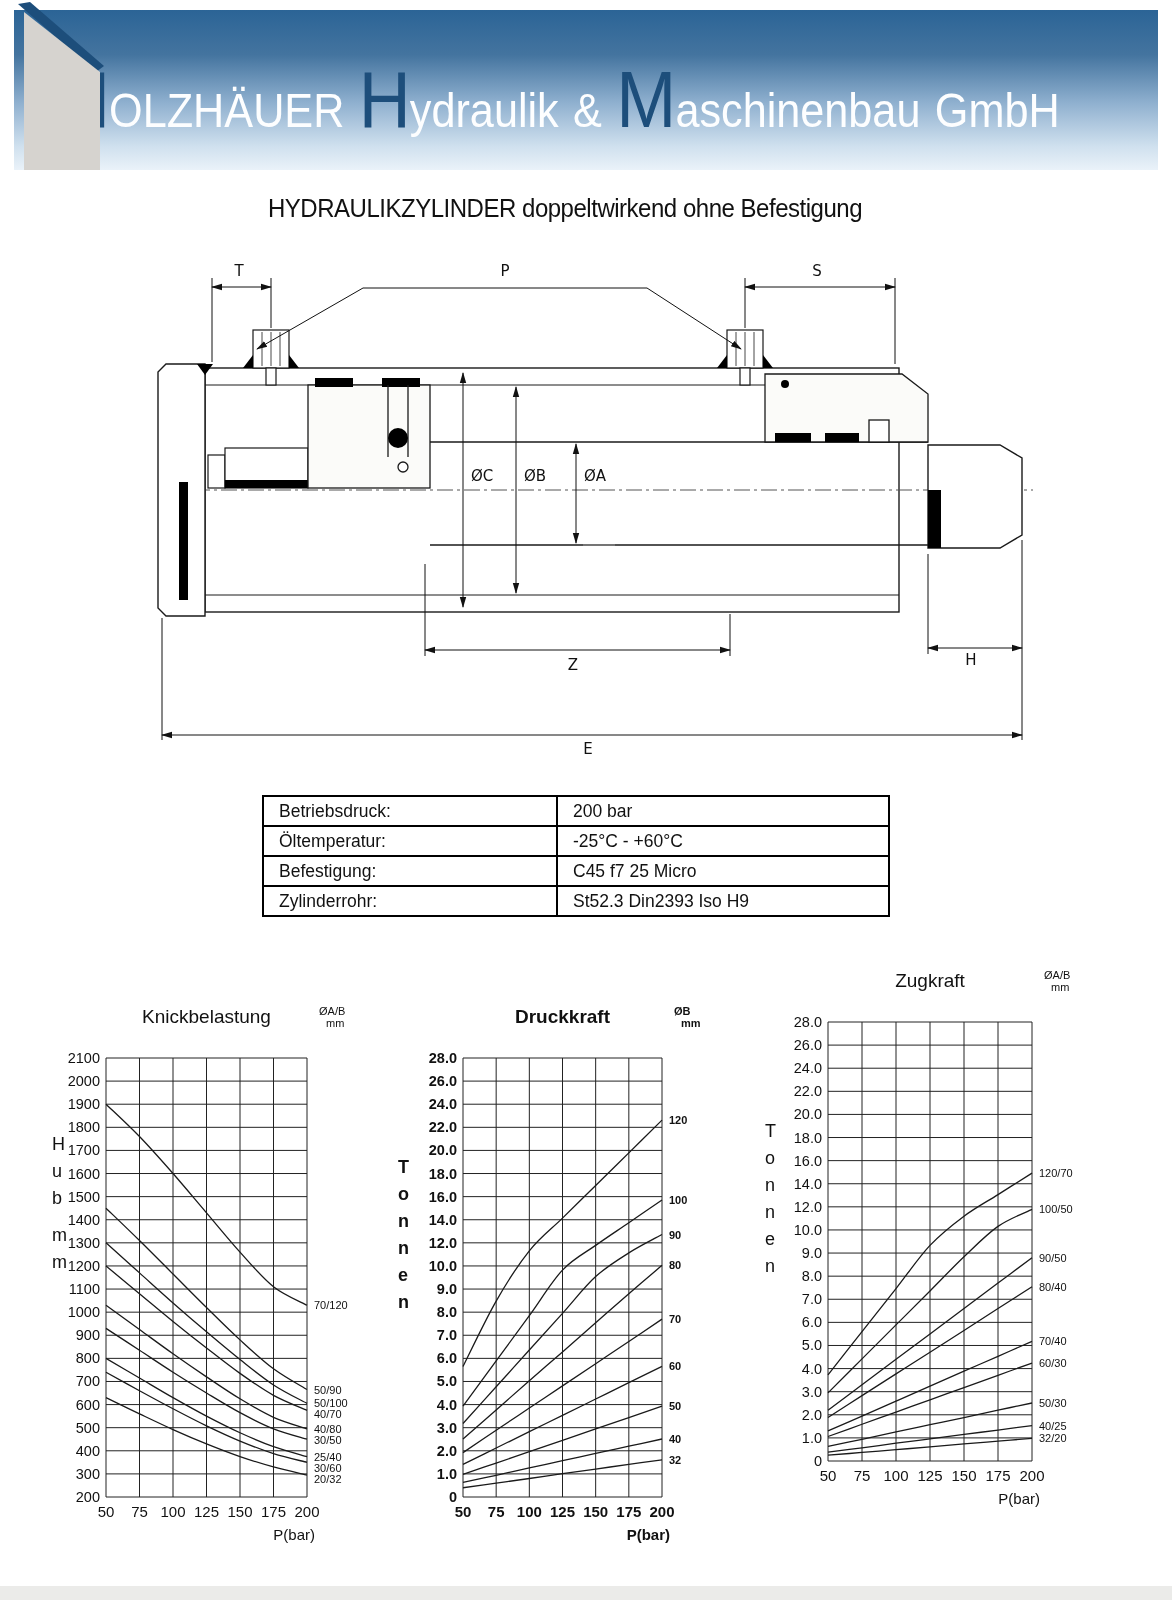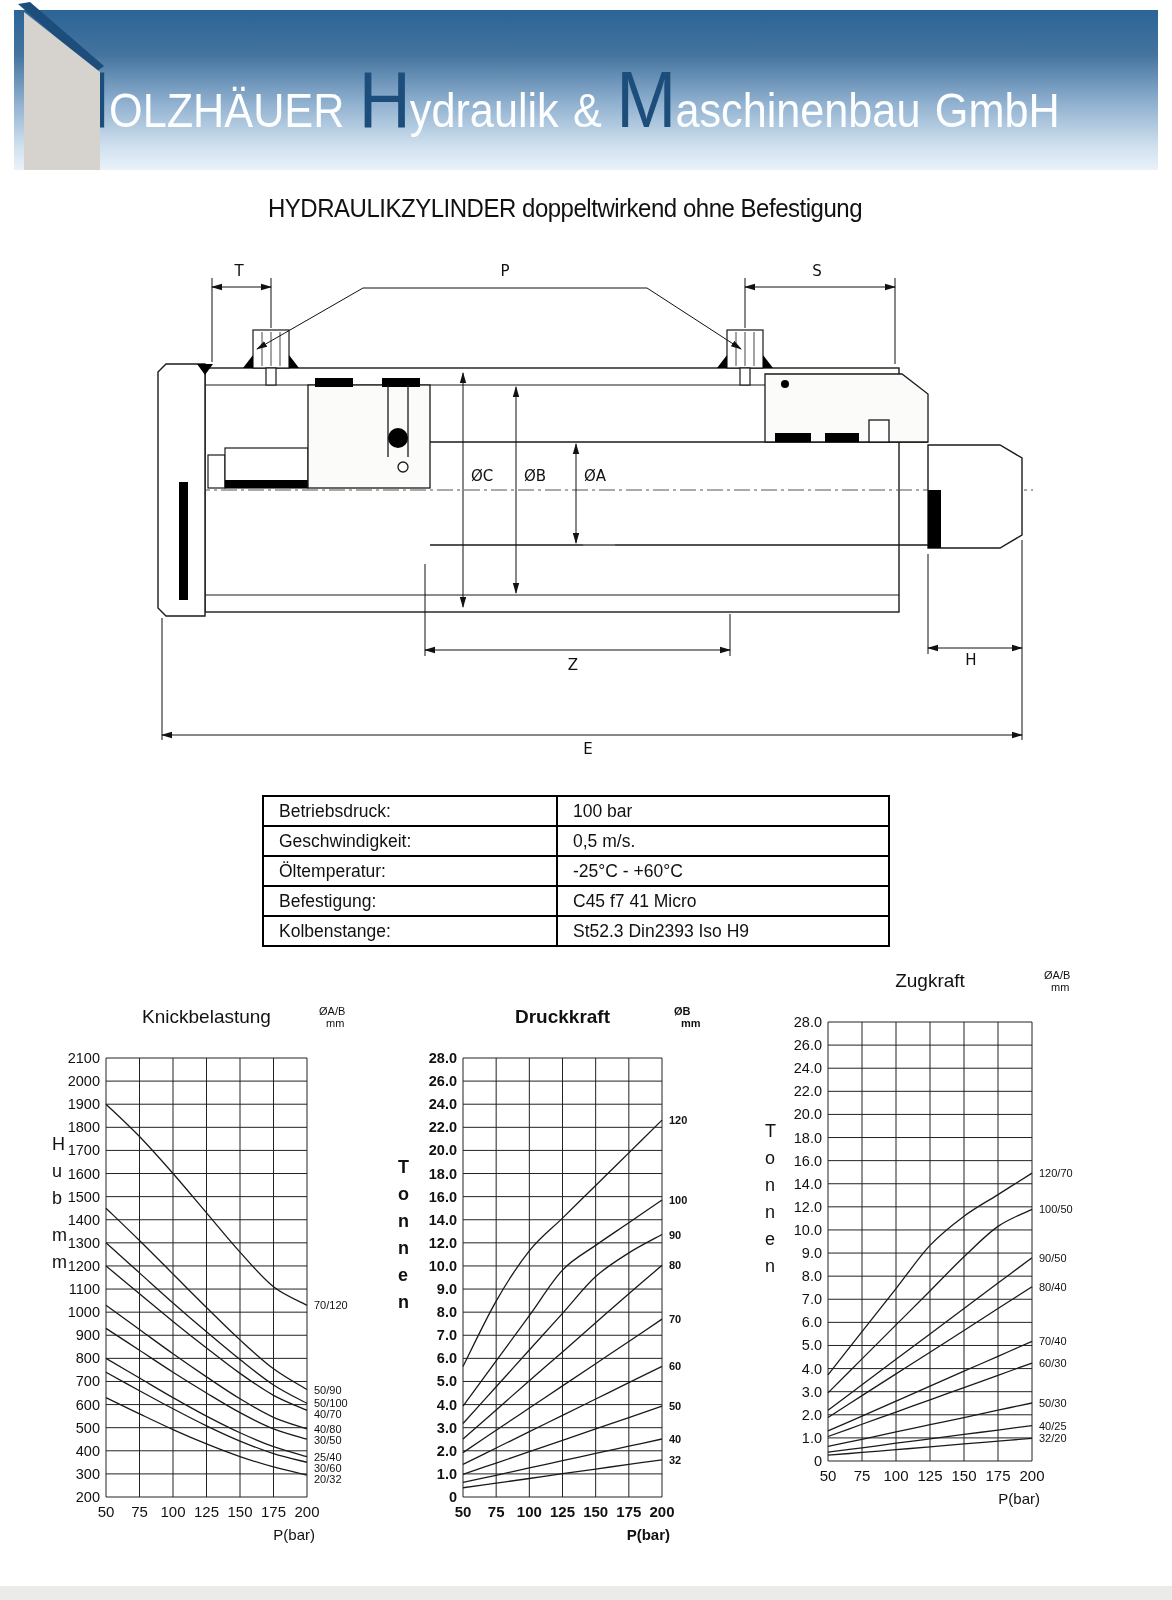--- a/index.html
+++ b/index.html
@@ -161,36 +161,32 @@
     <text x="439" y="229">ØA</text>
     <text x="428" y="418" text-anchor="middle">Z</text>
     <text x="826" y="413" text-anchor="middle">H</text>
     <text x="443" y="502" text-anchor="middle">E</text>
   </svg>
 
   <table class="specs">
     <tbody>
         <tr>
       <td class="k">Betriebsdruck:</td>
-      <td class="v">100 bar</td>
-    </tr>
-    <tr>
-      <td class="k">Geschwindigkeit:</td>
-      <td class="v">0,5 m/s.</td>
+      <td class="v">200 bar</td>
     </tr>
     <tr>
       <td class="k">Öltemperatur:</td>
       <td class="v">-25°C - +60°C</td>
     </tr>
     <tr>
       <td class="k">Befestigung:</td>
-      <td class="v">C45 f7 41 Micro</td>
+      <td class="v">C45 f7 25 Micro</td>
     </tr>
     <tr>
-      <td class="k">Kolbenstange:</td>
+      <td class="k">Zylinderrohr:</td>
       <td class="v">St52.3 Din2393 Iso H9</td>
     </tr>
   </tbody>
     </table>
 
   <div class="chart" id="chart-0" style="left:40px;top:995px;width:340px;height:580px;"><svg width="340" height="580" viewBox="0 0 340 580">
         <text x="166.5" y="28" text-anchor="middle" font-size="19">Knickbelastung</text>
         <text x="279" y="20" font-size="11">ØA/B</text>
         <text x="286" y="32" font-size="11">mm</text>
         <g stroke="#222" stroke-width="1">

